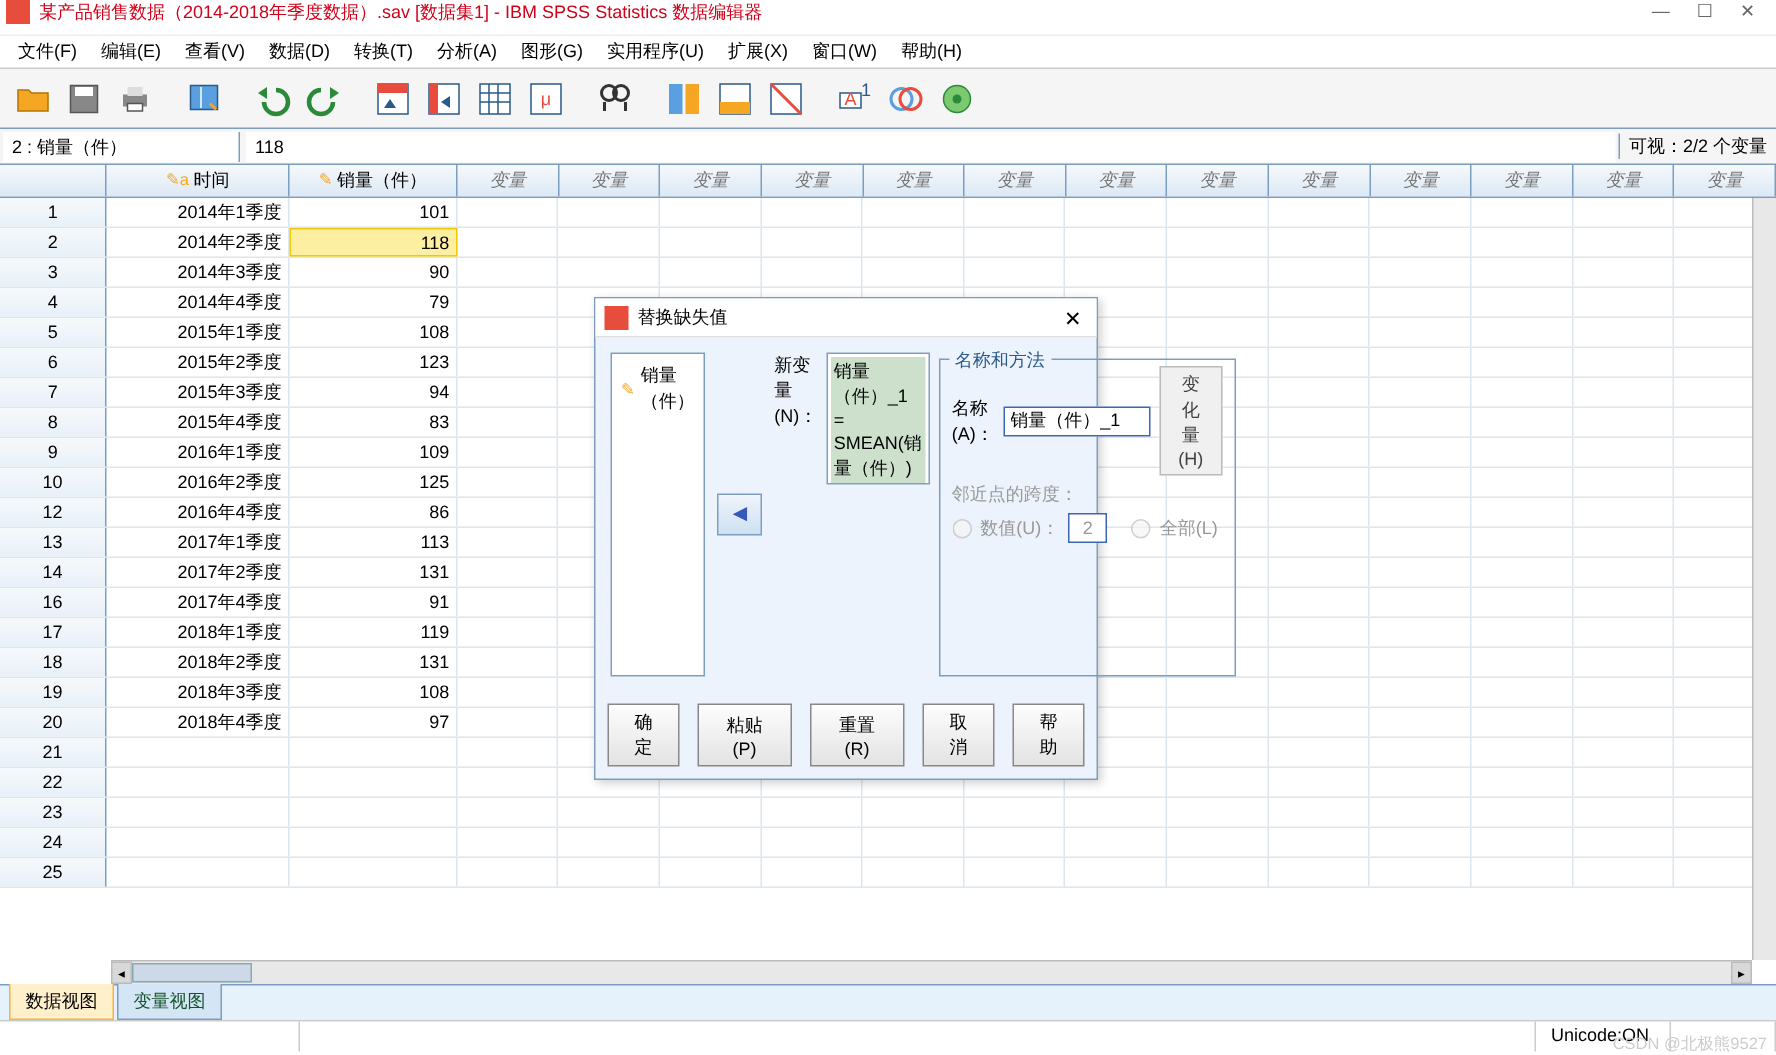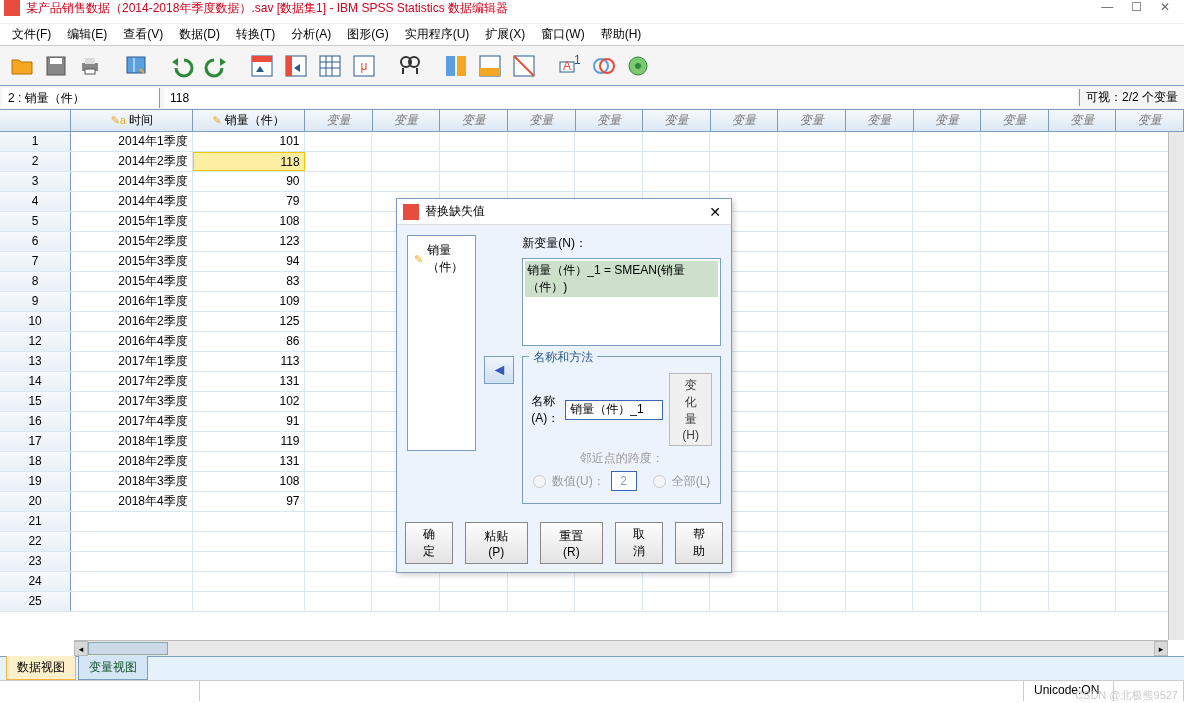--- a/index.html
+++ b/index.html
@@ -42,33 +42,33 @@
 .dlg { position: absolute; left: 396px; top: 198px; width: 336px; background: #ecf3fc; border: 1px solid #7c9dc0; box-shadow: 2px 2px 6px rgba(0,0,0,.2); }
 .dlg-title { height: 26px; display: flex; align-items: center; padding: 0 6px; background: #fff; border-bottom: 1px solid #ddd; }
 .dlg-title .icon { width: 16px; height: 16px; background: #e74c3c; margin-right: 6px; }
 .dlg-title .t { flex: 1; }
 .dlg-title .close { cursor: pointer; font-size: 14px; padding: 0 4px; }
 .dlg-body { padding: 10px; display: flex; gap: 8px; }
 .dlg-left { width: 132px; height: 216px; background: #fff; border: 1px solid #7c9dc0; padding: 4px; }
 .dlg-left .item { display: flex; align-items: center; gap: 4px; padding: 2px; }
 .dlg-mid { display: flex; align-items: center; }
 .arrow-btn { width: 30px; height: 28px; background: linear-gradient(#f0f5fb,#cde0f2); border: 1px solid #7c9dc0; display: flex; align-items: center; justify-content: center; cursor: pointer; color: #3658b8; font-size: 16px; font-weight: bold; }
-.dlg-right { flex: 1; display: flex; flex-direction: column; gap: 6px; }
+.dlg-right { flex: 1; display: flex; gap: 6px; }
 .dlg-right label { color: #000; }
 .newvar-box { background: #fff; border: 1px solid #7c9dc0; height: 88px; padding: 2px; }
 .newvar-box .sel { background: #cce0cc; padding: 1px 2px; }
-.fieldset { border: 1px solid #7c9dc0; padding: 12px 8px 8px 8px; position: relative; margin-top: 4px; }
+.fieldset { border: 1px solid #7c9dc0; padding: 0 8px 8px 8px; position: relative; margin-top: 4px; }
 .fieldset .legend { position: absolute; top: -8px; left: 6px; background: #ecf3fc; padding: 0 4px; color: #2a5a8a; }
 .fr { display: flex; align-items: center; gap: 6px; margin: 4px 0; }
 .fr input[type=text] { border: 1px solid #3a66b5; padding: 2px 4px; background: #fff; }
 .fr select { border: 1px solid #7c9dc0; padding: 1px 2px; background: linear-gradient(#fff,#e5f1fb); width: 112px; }
 .btn { padding: 3px 12px; background: linear-gradient(#fdfdfd,#e3e3e3); border: 1px solid #888; cursor: pointer; }
 .btn.disabled { color: #404040; border-color: #bbb; background: #f0f0f0; }
 .dlg-buttons { display: flex; justify-content: center; gap: 12px; padding: 8px; border-top: none; }
-.disabled-text { color: #999; justify-content: center; }
+.disabled-text { color: #999; }
 .pencil-icon { color: #f5a623; font-size: 11px; }
 .scrollbar-bottom { position: absolute; left: 74px; right: 16px; bottom: 0; height: 16px; background: #e8e8e8; border-top: 1px solid #bbb; }
 .scrollbar-bottom .thumb { position: absolute; left: 14px; width: 80px; top: 1px; bottom: 1px; background: #cdd9e8; border: 1px solid #8aa; }
 .scrollbar-bottom .arr { position: absolute; width: 14px; top: 0; bottom: 0; background: #d8d8d8; border: 1px solid #bbb; text-align: center; line-height: 14px; font-size: 9px; }
 .scrollbar-bottom .arr.l { left: 0; } .scrollbar-bottom .arr.r { right: 0; }
 .scrollbar-right { position: absolute; right: 0; top: 22px; bottom: 16px; width: 16px; background: #e8e8e8; border-left: 1px solid #bbb; }
 </style>
 </head>
 <body>
 
@@ -457,38 +457,20 @@
         <div class="gcell col-var"></div>
         <div class="gcell col-var"></div>
         <div class="gcell col-var"></div>
         <div class="gcell col-var"></div>
         <div class="gcell col-var"></div>
       </div>
       <div class="grow">
     <div class="grow-num">14</div>
     <div class="gcell col-time">2017年2季度</div>
     <div class="gcell col-sales">131</div>
-        <div class="gcell col-var"></div>
-        <div class="gcell col-var"></div>
-        <div class="gcell col-var"></div>
-        <div class="gcell col-var"></div>
-        <div class="gcell col-var"></div>
-        <div class="gcell col-var"></div>
-        <div class="gcell col-var"></div>
-        <div class="gcell col-var"></div>
-        <div class="gcell col-var"></div>
-        <div class="gcell col-var"></div>
-        <div class="gcell col-var"></div>
-        <div class="gcell col-var"></div>
-        <div class="gcell col-var"></div>
-      </div>
-      <div class="grow">
-    <div class="grow-num">15</div>
-    <div class="gcell col-time">2017年3季度</div>
-    <div class="gcell col-sales">102</div>
         <div class="gcell col-var"></div>
         <div class="gcell col-var"></div>
         <div class="gcell col-var"></div>
         <div class="gcell col-var"></div>
         <div class="gcell col-var"></div>
         <div class="gcell col-var"></div>
         <div class="gcell col-var"></div>
         <div class="gcell col-var"></div>
         <div class="gcell col-var"></div>
         <div class="gcell col-var"></div>

